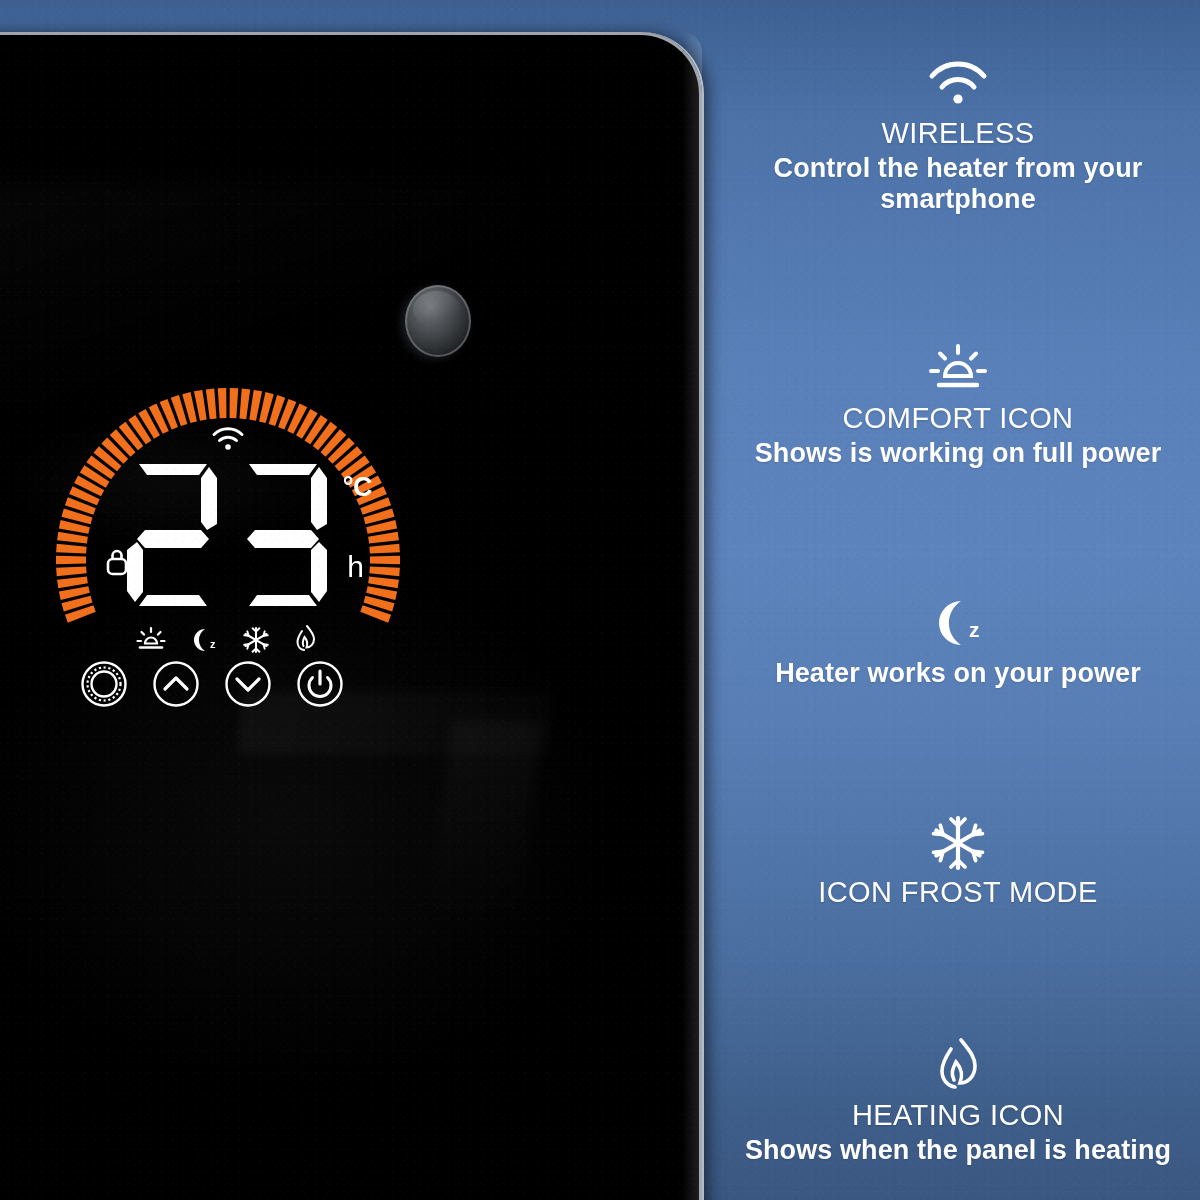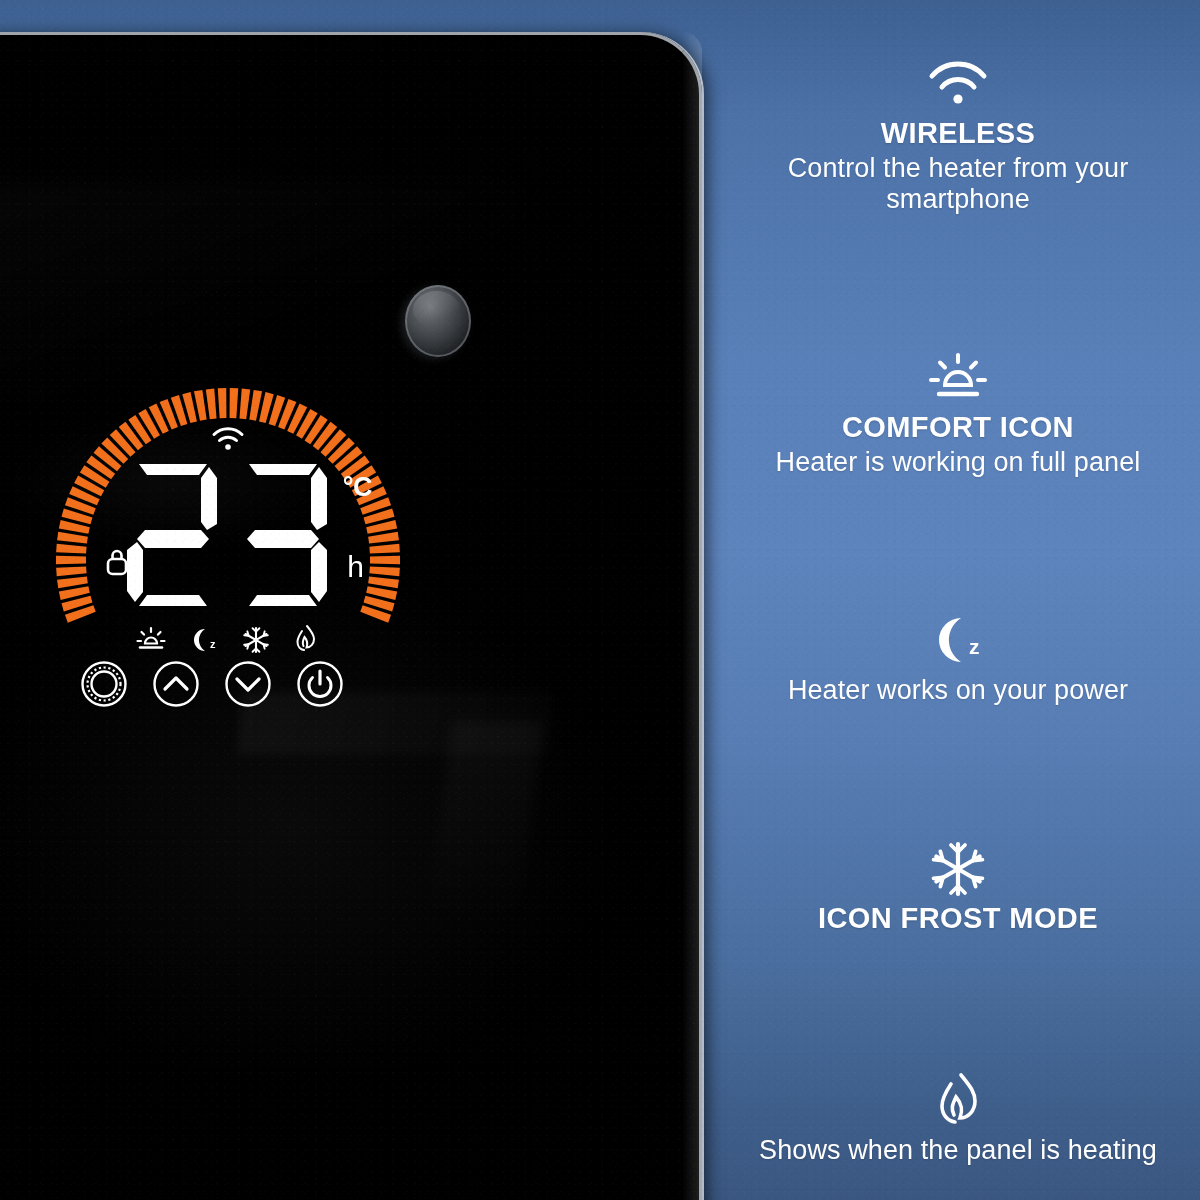--- a/index.html
+++ b/index.html
@@ -201,29 +201,29 @@
   }
   .feature-icon {
     display: flex;
     align-items: center;
     justify-content: center;
     height: 56px;
     margin-bottom: 6px;
   }
   .feature-title {
     font-size: 29px;
-    font-weight: 700;
+    font-weight: 400;
     letter-spacing: .4px;
     line-height: 1.1;
     margin-bottom: 3px;
     text-shadow: 0 1px 2px rgba(0,0,0,.18);
   }
   .feature-desc {
     font-size: 27px;
-    font-weight: 400;
+    font-weight: 700;
     line-height: 1.15;
     letter-spacing: .1px;
     text-shadow: 0 1px 2px rgba(0,0,0,.14);
     text-align: center;
   }
 </style>
 </head>
 <body>
 
 <div id="page">
@@ -470,21 +470,21 @@
             <line x1="31" y1="3" x2="31" y2="10"></line>
             <line x1="13" y1="10.5" x2="18" y2="15.5"></line>
             <line x1="49" y1="10.5" x2="44" y2="15.5"></line>
             <line x1="4" y1="28" x2="11" y2="28"></line>
             <line x1="51" y1="28" x2="58" y2="28"></line>
             <line x1="12" y1="42" x2="50" y2="42" stroke-width="4.4"></line>
           </g>
         </svg>
       </div>
       <div class="feature-title">COMFORT ICON</div>
-      <div class="feature-desc">Heater is working on full panel</div>
+      <div class="feature-desc">Shows is working on full power</div>
     </div>
 
     <div class="feature">
       <div class="feature-icon">
         <svg width="66" height="54" viewBox="0 0 66 54">
           <path d="M36 4 a22 22 0 1 0 0 44 a26 26 0 0 1 0 -44z" fill="#fff"></path>
           <text x="44" y="40" font-family="Liberation Sans, sans-serif" font-size="21" font-weight="700" fill="#fff">z</text>
         </svg>
       </div>
       <div class="feature-desc">Heater works on your power</div>
@@ -519,19 +519,20 @@
 
     <div class="feature">
       <div class="feature-icon">
         <svg width="56" height="60" viewBox="0 0 56 60">
           <g fill="none" stroke="#fff" stroke-width="3.6" stroke-linecap="round">
             <path d="M31 4 c10 12 14 18 14 26 c0 10 -7 17 -15 17 c3 -8 2 -14 -4 -21 c-4 8 -5 12 -2 18"></path>
             <path d="M21 13 c-6 9 -9 15 -9 22 c0 9 6 15 13 16"></path>
           </g>
         </svg>
       </div>
+      <div class="feature-title">HEATING ICON</div>
       <div class="feature-desc">Shows when the panel is heating</div>
     </div>
 
   </div>
 
   <div id="noise"></div>
 </div>
 
 </body></html>

